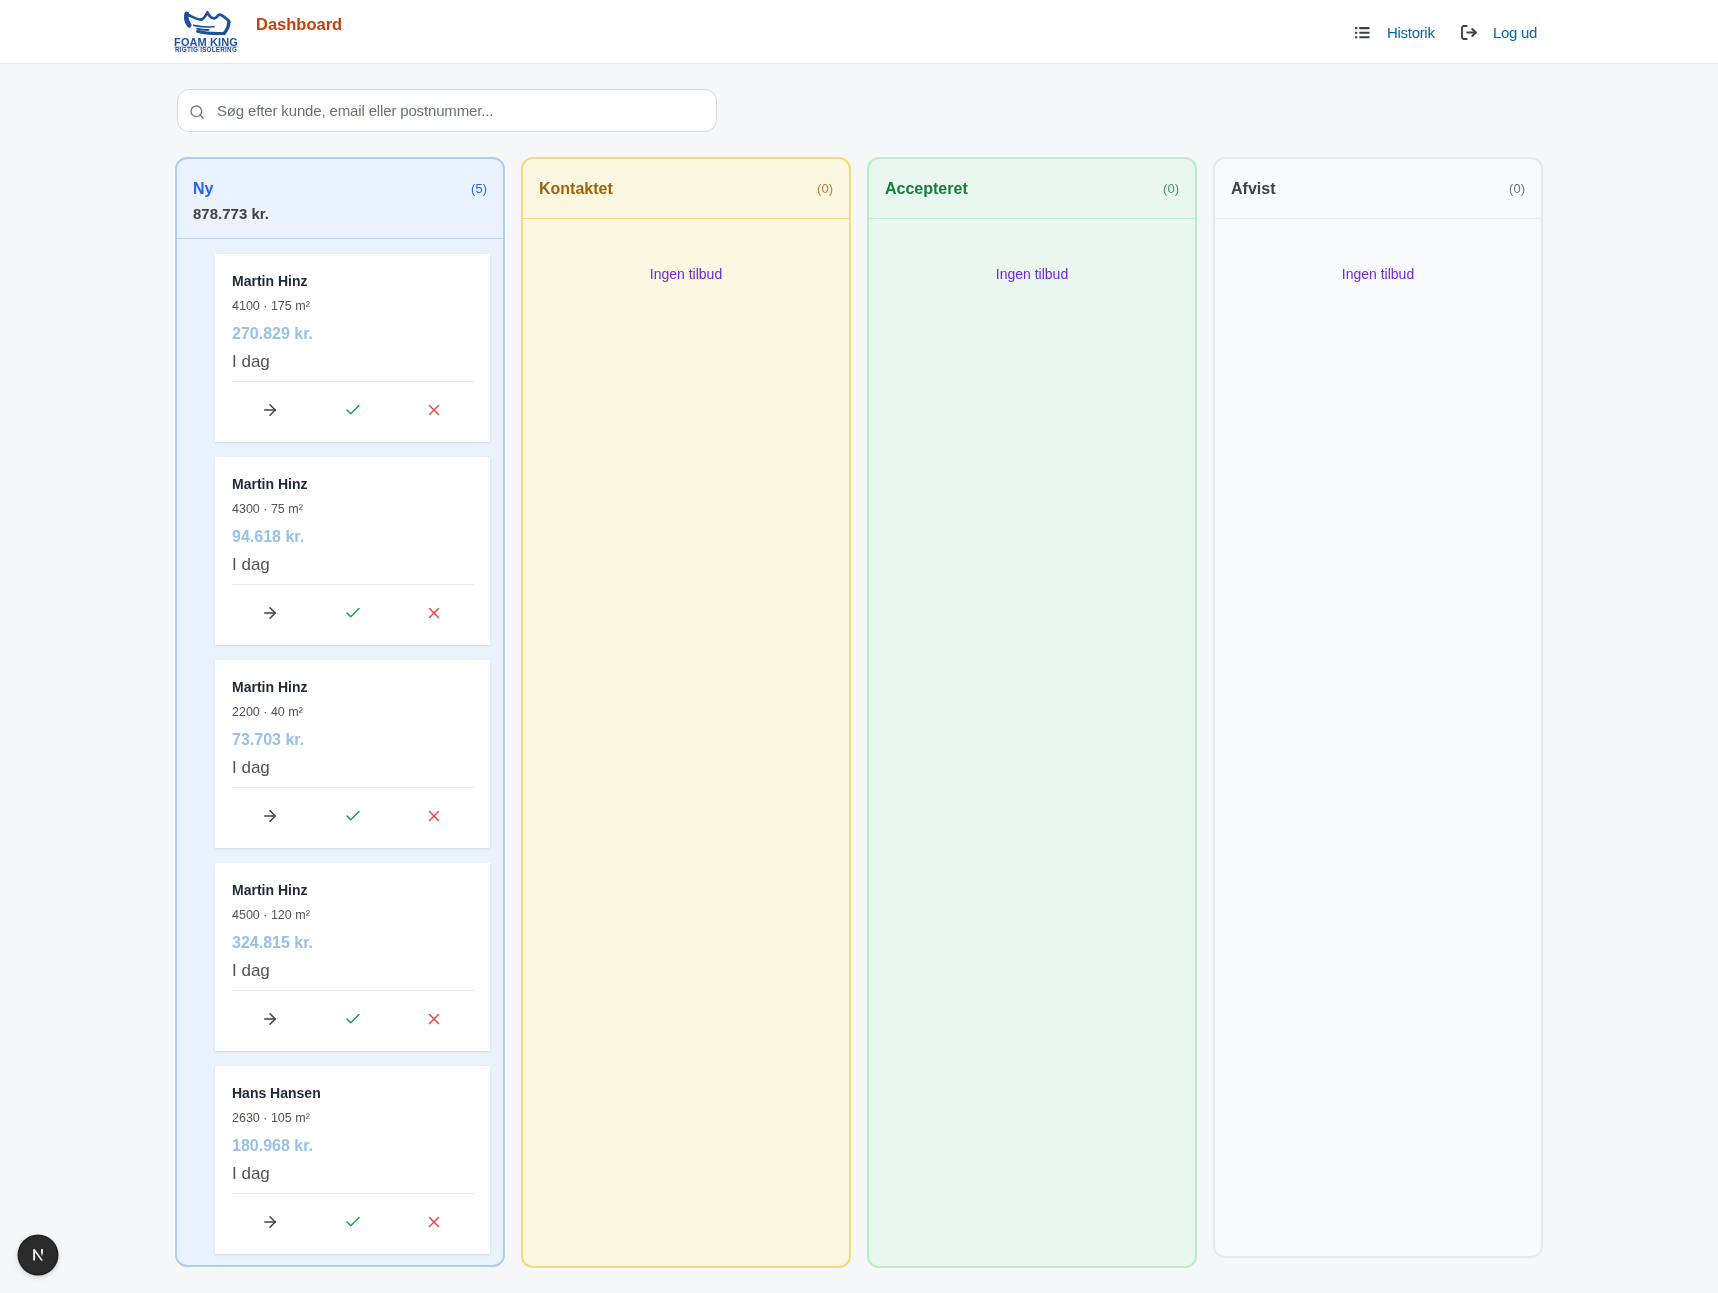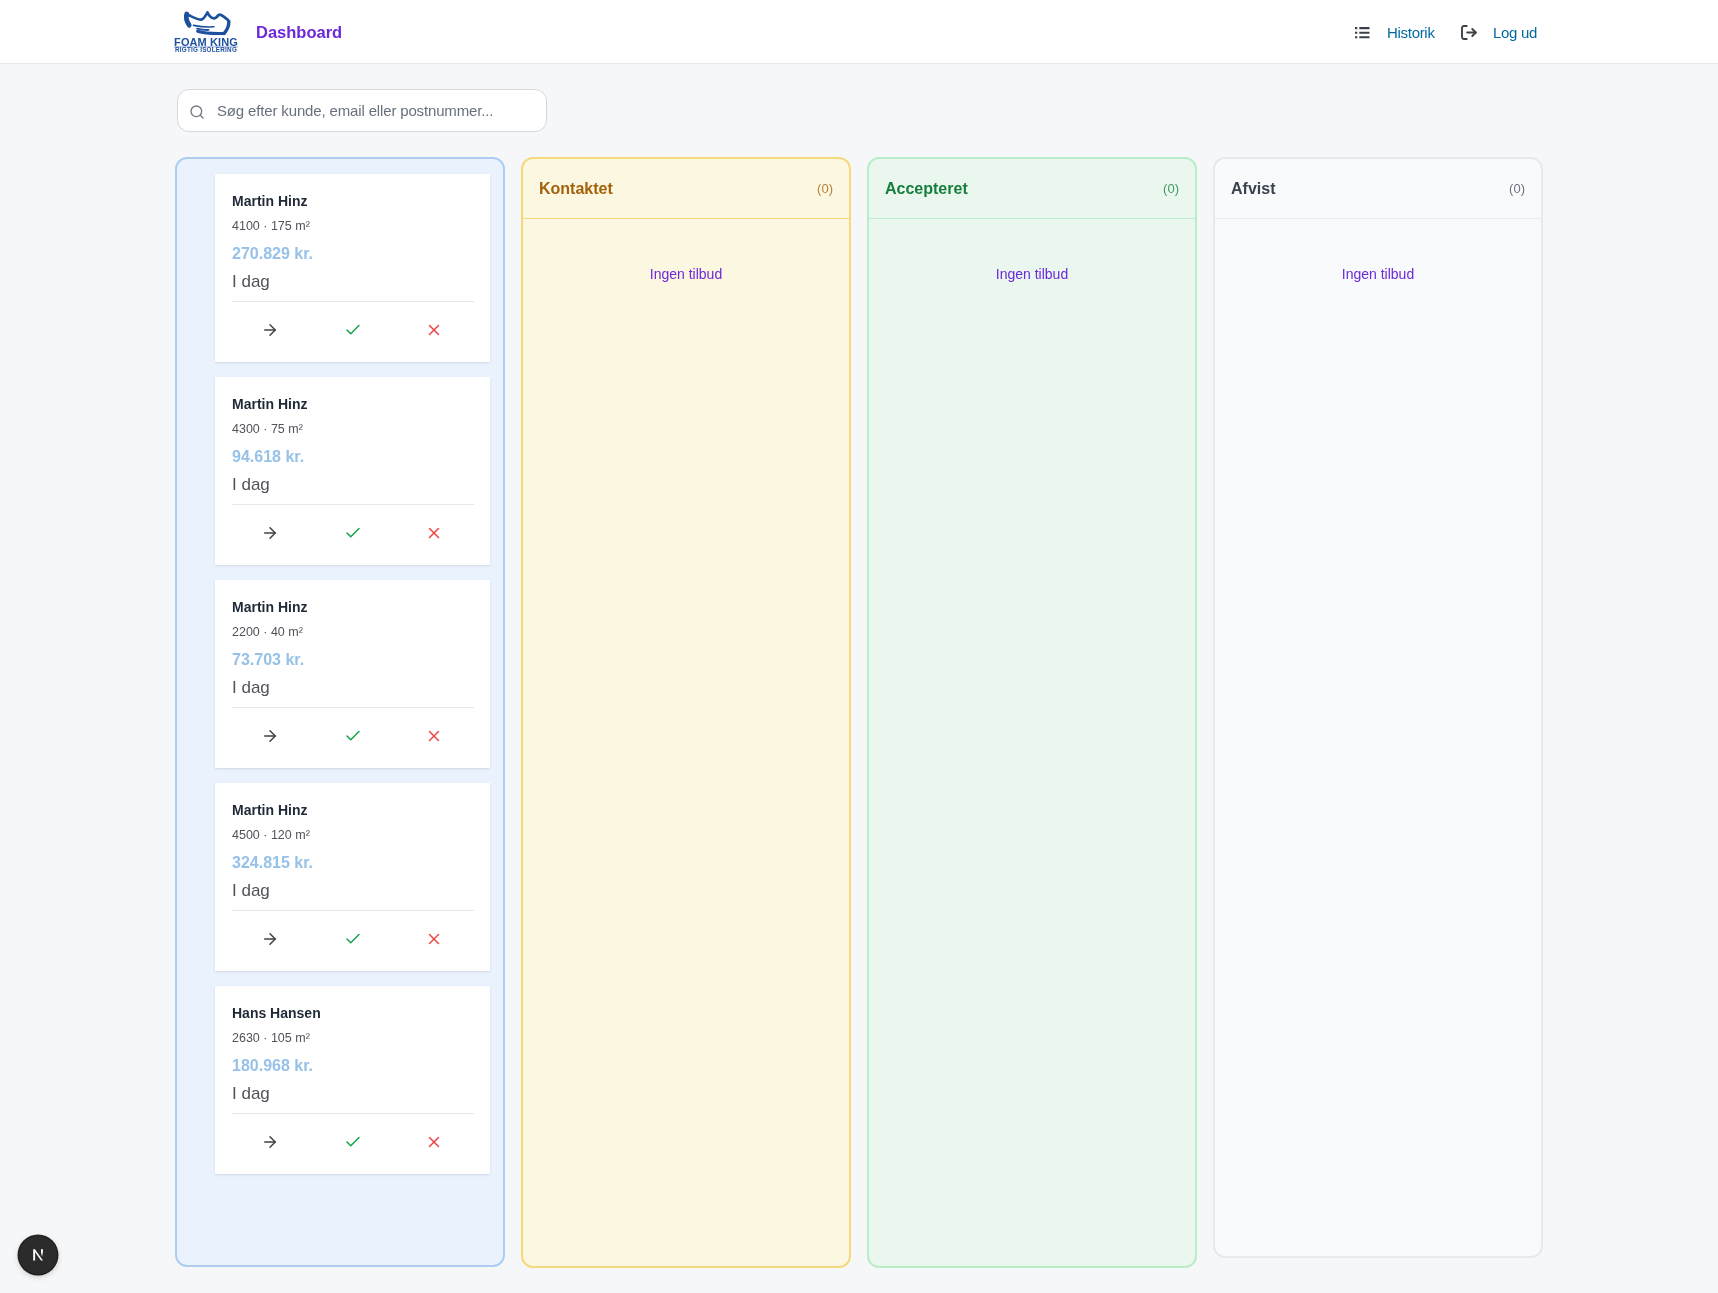--- a/index.html
+++ b/index.html
@@ -3,28 +3,28 @@
 <meta charset="utf-8">
 <title>Dashboard</title>
 <style>
   * { margin:0; padding:0; box-sizing:border-box; }
   html,body { width:1718px; height:1293px; overflow:hidden; }
   body { font-family:"Liberation Sans", sans-serif; background:#f6f7f8; position:relative; }
 
   
   .topbar { position:absolute; left:0; top:0; width:1718px; height:64px; background:#fff; border-bottom:1px solid #e7e8ea; }
   .logo { position:absolute; left:174px; top:11px; width:64px; height:42px; }
-  .dash-title { position:absolute; left:256px; top:22px; font-size:16.5px; line-height:20px; font-weight:700; color:#6d28d9; }
+  .dash-title { position:absolute; left:256px; top:14px; font-size:16.5px; line-height:20px; font-weight:700; color:#c2410c; }
   .nav-txt { position:absolute; top:25px; line-height:15px; letter-spacing:-0.3px; color:#0369a1; font-size:15px; font-weight:400; }
   .nav-ico { position:absolute; }
 
   
   .searchwrap { position:absolute; left:177px; top:89px; width:446px; height:43px; }
   .searchwrap svg { position:absolute; left:11.5px; top:15px; }
-  .search { width:370px; height:43px; border:1px solid #d5d8dc; border-radius:12px; background:#fff; padding:0 14px 0 39px; font-family:"Liberation Sans",sans-serif; font-size:15px; letter-spacing:-0.15px; color:#374151; outline:none; }
+  .search { width:540px; height:43px; border:1px solid #d5d8dc; border-radius:12px; background:#fff; padding:0 14px 0 39px; font-family:"Liberation Sans",sans-serif; font-size:15px; letter-spacing:-0.15px; color:#374151; outline:none; }
   .search::placeholder { color:#68707c; opacity:1; }
 
   
   .col { position:absolute; top:157px; width:330px; border-radius:12px; border:2px solid; }
   .col-head { padding:17.5px 16px 0; height:80px; border-bottom:1px solid; }
   .col-head.short { height:60px; }
   .col-title { font-size:16px; line-height:24px; font-weight:700; }
   .col-count { float:right; font-size:13px; line-height:24px; font-weight:400; }
   .col-sum { margin-top:1.5px; font-size:15px; line-height:24px; font-weight:700; color:#3f4045; }
   .col-body { padding:15px 13px 0 13px; }
@@ -98,20 +98,24 @@
 
 <div class="searchwrap">
   <svg width="16" height="16" viewBox="0 0 24 24" fill="none" stroke="#717680" stroke-width="2" stroke-linecap="round" stroke-linejoin="round">
       <circle cx="11" cy="11" r="8"></circle>
       <path d="m21 21-4.3-4.3"></path>
     </svg>
   <input class="search" type="text" placeholder="Søg efter kunde, email eller postnummer..." style="">
 </div>
 
 <div class="col ny">
+  <div class="col-head">
+    <div class="col-title">Ny<span class="col-count">(5)</span></div>
+    <div class="col-sum">878.773 kr.</div>
+  </div>
   <div class="col-body">
     <div class="card">
       <div class="c-name">Martin Hinz</div>
       <div class="c-meta">4100 · 175 m²</div>
       <div class="c-price">270.829 kr.</div>
       <div class="c-date">I dag</div>
       <div class="c-sep"></div>
       <div class="c-actions">
         <span>
             <svg width="18" height="18" viewBox="0 0 24 24" fill="none" stroke="#3d4249" stroke-width="2" stroke-linecap="round" stroke-linejoin="round">

